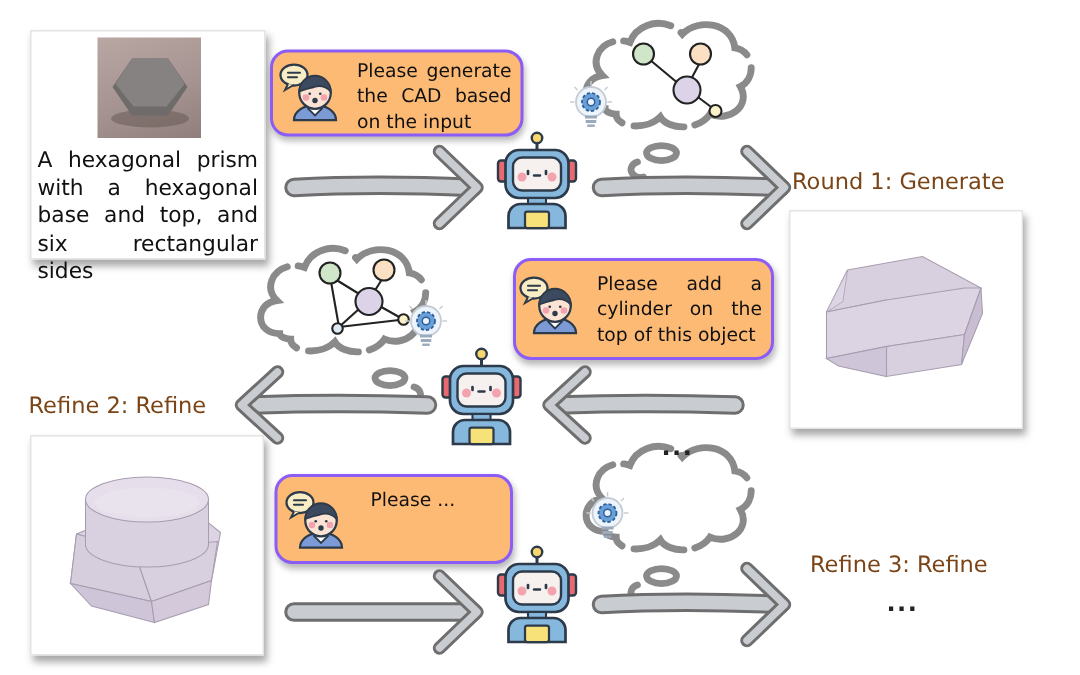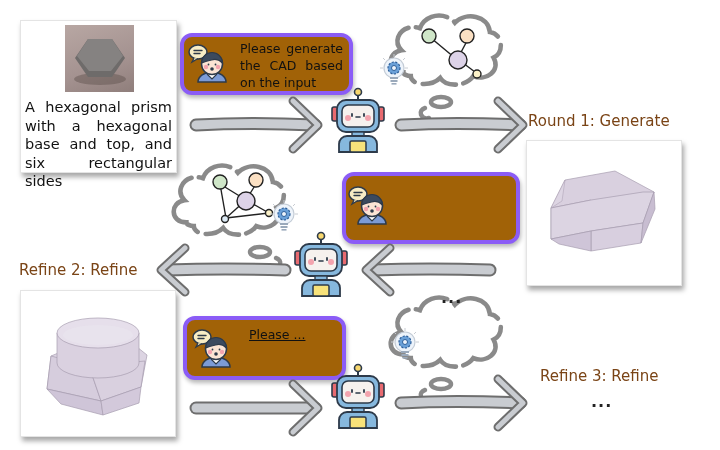--- a/index.html
+++ b/index.html
@@ -1,20 +1,20 @@
 <!DOCTYPE html>
 <html><head>
 <meta charset="utf-8">
 <style>
   html, body { margin:0; padding:0; background:#ffffff; }
   body { width:720px; height:450px; position:relative; overflow:hidden;
          font-family:"DejaVu Sans", sans-serif; color:#111; }
   .card { position:absolute; background:#fff; border:1px solid #e4e4e4;
           box-shadow: 2px 4px 5px rgba(0,0,0,0.35); }
-  .bubble { position:absolute; background:#a16207; border:4px solid #8b5cf6;
+  .bubble { position:absolute; background:#fdba74; border:2px solid #8b5cf6;
             border-radius:12px; box-shadow: 1px 3px 4px rgba(0,0,0,0.28); }
   .bubble-text { position:absolute; font-family:"DejaVu Sans", sans-serif;
                  font-size:12.5px; line-height:17px; text-align:justify;
                  text-align-last:left; color:#111; }
   .input-text { position:absolute; left:4px; right:4px; top:77px;
                 font-size:14.5px; line-height:18.5px; text-align:justify;
                 text-align-last:left; color:#111; }
   .round-title { position:absolute; font-family:"DejaVu Sans", sans-serif;
                  font-weight:normal; font-size:15px; color:#7a4416; white-space:nowrap; }
   .dots { position:absolute; font-size:16px; font-weight:bold; color:#222; letter-spacing:1px; }
@@ -145,20 +145,21 @@
     <polygon points="64,90 116,82 114,102 64,110" fill="#d8cfdf" stroke="#a89db0" stroke-width="0.7"></polygon>
     <polygon points="24,98 64,90 64,110 32,103" fill="#cfc5d8" stroke="#a89db0" stroke-width="0.7"></polygon>
     <polygon points="116,82 127,51 128,68 114,102" fill="#c8bdd1" stroke="#a89db0" stroke-width="0.7"></polygon>
   </svg>
 </div>
 
 <div class="bubble" style="left:342px; top:172px; width:170px; height:64px;">
   <svg width="48" height="42" style="left:2px; top:8px">
       <use href="#person"></use>
     </svg>
+  <div class="bubble-text" style="left:54px; right:6px; top:6px;">Please add a cylinder on the top of this object</div>
 </div>
 
 <svg width="140" height="110" style="left:168px; top:158px">
   <use href="#cloud" transform="scale(0.92)"></use>
   <g>
     <line x1="52" y1="26" x2="58" y2="60" stroke="#222" stroke-width="1.4"></line>
     <line x1="52" y1="26" x2="78" y2="42" stroke="#222" stroke-width="1.4"></line>
     <line x1="58" y1="60" x2="78" y2="42" stroke="#222" stroke-width="1.4"></line>
     <line x1="58" y1="60" x2="101" y2="55" stroke="#222" stroke-width="1.4"></line>
     <line x1="78" y1="42" x2="101" y2="55" stroke="#222" stroke-width="1.4"></line>
@@ -205,21 +206,21 @@
     <path d="M36 42 L36 72 A41 15 0 0 0 118 72 L118 42 Z" fill="#dad1e0" stroke="#a89db0" stroke-width="0.7"></path>
     <ellipse cx="77" cy="42" rx="41" ry="15" fill="#e6dfeb" stroke="#a89db0" stroke-width="0.7"></ellipse>
     <ellipse cx="77" cy="44" rx="35" ry="10" fill="#e9e3ee" opacity="0.8"></ellipse>
   </svg>
 </div>
 
 <div class="bubble" style="left:183px; top:316px; width:155px; height:56px;">
   <svg width="48" height="42" style="left:5px; top:7px">
       <use href="#person"></use>
     </svg>
-  <div class="bubble-text" style="left:62px; right:20px; top:6px;text-decoration:underline;">Please ...</div>
+  <div class="bubble-text" style="left:62px; right:20px; top:6px;">Please ...</div>
 </div>
 
 <svg width="140" height="60" style="left:190px; top:378px">
   <path d="M6 30 Q60 30 125 30" fill="none" stroke="#6e6e6e" stroke-width="13" stroke-linecap="round"></path>
   <path d="M6 30 Q60 30 125 30" fill="none" stroke="#c9ccd1" stroke-width="9" stroke-linecap="round"></path>
   <path d="M103 6 L128 30 L103 54" fill="none" stroke="#6e6e6e" stroke-width="9" stroke-linecap="round" stroke-linejoin="round"></path>
   <path d="M103 6 L128 30 L103 54" fill="none" stroke="#c9ccd1" stroke-width="5" stroke-linecap="round" stroke-linejoin="round"></path>
 </svg>
 
 <svg width="56" height="66" style="left:330px; top:364px">

